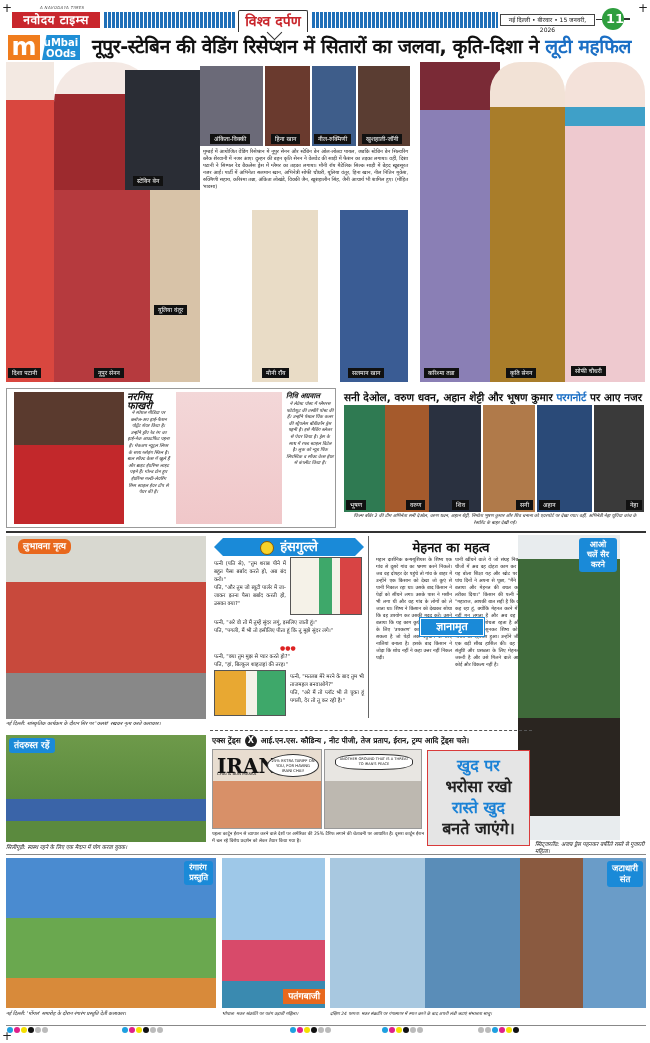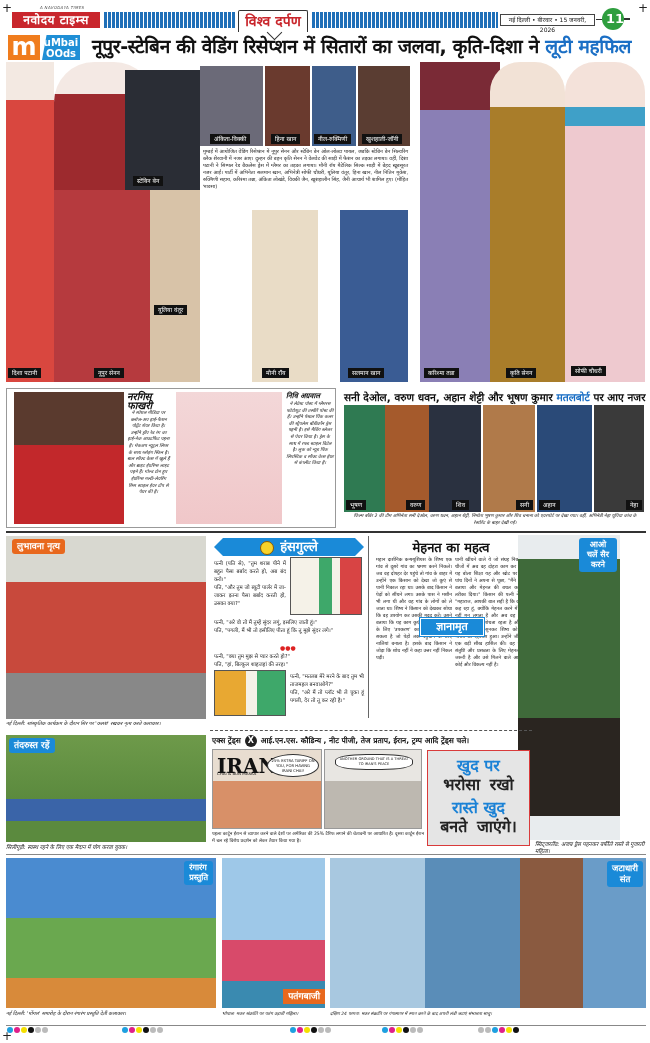--- a/index.html
+++ b/index.html
@@ -40,21 +40,21 @@
   
   .joke-banner { background: #1a8ad8; color: #fff; font-weight: bold; font-size: 13px; text-align: center; line-height: 18px; clip-path: polygon(6% 0,94% 0,100% 50%,94% 100%,6% 100%,0 50%); }
   .smiley { display: inline-block; width: 14px; height: 14px; background: #f8d32a; border-radius: 50%; border: 1px solid #8a5a00; vertical-align: middle; margin-right: 6px; }
 
   .essay-title { font-weight: bold; font-size: 13px; color: #111; text-align: center; font-family: "DejaVu Serif", serif; }
   .gyan-box { background: #1a8ad8; color: #fff; font-weight: bold; font-size: 11px; text-align: center; line-height: 16px; border: 1.5px solid #fff; outline: 1px solid #1a8ad8; }
 
   .quote-box { border: 1.5px solid #d93a3a; background: #e5e5e5; text-align: center; font-weight: bold; }
   .quote-box .ln { font-size: 16px; line-height: 21px; }
   .quote-box .blue { color: #1b82d6; }
-  .quote-box .dark { color: #222; font-family: Liberation Mono, monospace; }
+  .quote-box .dark { color: #222; }
 
   .trend-bar { font-size: 7.5px; font-weight: bold; white-space: nowrap; }
   .trend-x { display: inline-block; width: 12px; height: 12px; border-radius: 50%; background: #222; color: #fff; font-size: 8px; line-height: 12px; text-align: center; vertical-align: middle; margin: 0 4px; }
 
   .cmyk { display: flex; gap: 0; }
   .cmyk span { width: 6px; height: 6px; border-radius: 50%; display: inline-block; margin-right: 1px; }
 </style>
 </head>
 <body>
 
@@ -129,42 +129,42 @@
   <div style="font-weight:bold;font-style:italic;font-size:10px;line-height:9px;">नरगिस फाखरी</div>
   <div class="body-text" style="font-style:italic;text-align:center;font-size:4.6px;line-height:6.6px;">ने सोशल मीडिया पर क्लोज-अप हाई-फैशन पोर्ट्रेट शेयर किया है। उन्होंने ड्रॉप रेड रंग का हाई-नेक आउटफिट पहना है। मेकअप न्यूट्रल लिप्स के साथ ग्लोइंग स्किन है। बाल सॉफ्ट वेव्स में खुले हैं और ब्राइट ईयरिंग्स लाइट पहने हैं। गोल्ड टोन हुप ईयरिंग्स मल्टी-लेयरिंग रिंग्स स्टाइल ईयर टॉप से पेयर की है।</div>
 </div>
 <div class="abs photo" style="left:176px;top:392px;width:106px;height:132px;background:linear-gradient(180deg,#f3d7d8,#f0c7c9);"></div>
 <div class="abs" style="left:286px;top:392px;width:48px;">
   <div style="font-weight:bold;font-style:italic;font-size:7px;line-height:9px;">निधि अग्रवाल</div>
   <div class="body-text" style="font-style:italic;text-align:center;font-size:4.6px;line-height:6.6px;">ने लेटेस्ट पोस्ट में ग्लैमरस फोटोशूट की तस्वीरें पोस्ट की हैं। उन्होंने पेस्टल पिंक कलर की स्ट्रैपलेस बॉडीकॉन ड्रेस पहनी है। इसे मैचिंग ब्लेजर से पेयर किया है। ड्रेस के साथ में रफ्ड स्टाइल डिटेल है। लुक को न्यूड पिंक लिपस्टिक व सॉफ्ट वेव्स हेयर से कंप्लीट किया है।</div>
 </div>
 
 <div class="abs subhead" style="left:344px;top:390px;font-size:10.5px;">
-  <span>सनी देओल, वरुण धवन, अहान शेट्टी और भूषण कुमार </span><span class="accent">मतलबोर्ट</span><span> पर आए नजर</span>
+  <span>सनी देओल, वरुण धवन, अहान शेट्टी और भूषण कुमार </span><span class="accent">परगनोर्ट</span><span> पर आए नजर</span>
 </div>
 <div class="abs photo" style="left:344px;top:405px;width:137px;height:107px;background:linear-gradient(90deg,#2f7a52 0 30%,#a55a2c 30% 62%,#2a3140 62%);">
   <div class="cap" style="left:2px;bottom:2px;">भूषण</div>
   <div class="cap" style="left:62px;bottom:2px;">वरुण</div>
   <div class="cap" style="left:108px;bottom:2px;">शिव</div>
 </div>
 <div class="abs photo" style="left:483px;top:405px;width:52px;height:107px;background:#b07a4a;">
   <div class="cap" style="right:2px;bottom:2px;">सनी</div>
 </div>
 <div class="abs photo" style="left:537px;top:405px;width:55px;height:107px;background:#2a4a78;">
   <div class="cap" style="left:2px;bottom:2px;">अहान</div>
 </div>
 <div class="abs photo" style="left:594px;top:405px;width:50px;height:107px;background:#3a3a3a;">
   <div class="cap" style="right:2px;bottom:2px;">नेहा</div>
 </div>
 <div class="abs italic-cap" style="left:350px;top:513px;width:290px;text-align:center;font-size:4.6px;line-height:6.5px;">फिल्म बॉर्डर 2 की टीम अभिनेता सनी देओल, वरुण धवन, अहान शेट्टी, निर्माता भूषण कुमार और शिव चनाना को एयरपोर्ट पर देखा गया। वहीं, अभिनेत्री नेहा धूपिया कांच के रेस्टोरेंट के बाहर देखी गईं।</div>
 
 <div class="abs hr" style="left:6px;top:531px;width:640px;"></div>
 
 <div class="abs photo" style="left:6px;top:536px;width:200px;height:183px;background:linear-gradient(180deg,#d8d8d0 0 25%,#c8493c 25% 75%,#888 75%);">
-  <div class="tag orange" style="left:6px;top:3px;">लुभावना नृत्य</div>
+  <div class="tag orange" style="left:12px;top:3px;border-radius:6px;">लुभावना नृत्य</div>
 </div>
 <div class="abs italic-cap" style="left:6px;top:720px;width:205px;font-size:5px;white-space:nowrap;">नई दिल्ली: सांस्कृतिक कार्यक्रम के दौरान सिर पर 'कलश' रखकर नृत्य करते कलाकार।</div>
 
 <div class="abs joke-banner" style="left:214px;top:538px;width:150px;height:18px;">
   <span class="smiley"></span><span>हंसगुल्ले</span>
 </div>
 <div class="abs body-text" style="left:214px;top:559px;width:72px;font-size:5.3px;line-height:8px;">
   <div>पत्नी (पति से), "तुम शराब पीने में बहुत पैसा बर्बाद करते हो, अब बंद करो।"</div>
   <div>पति, "और तुम जो ब्यूटी पार्लर में जा-जाकर इतना पैसा बर्बाद करती हो, उसका क्या?"</div>
 </div>

